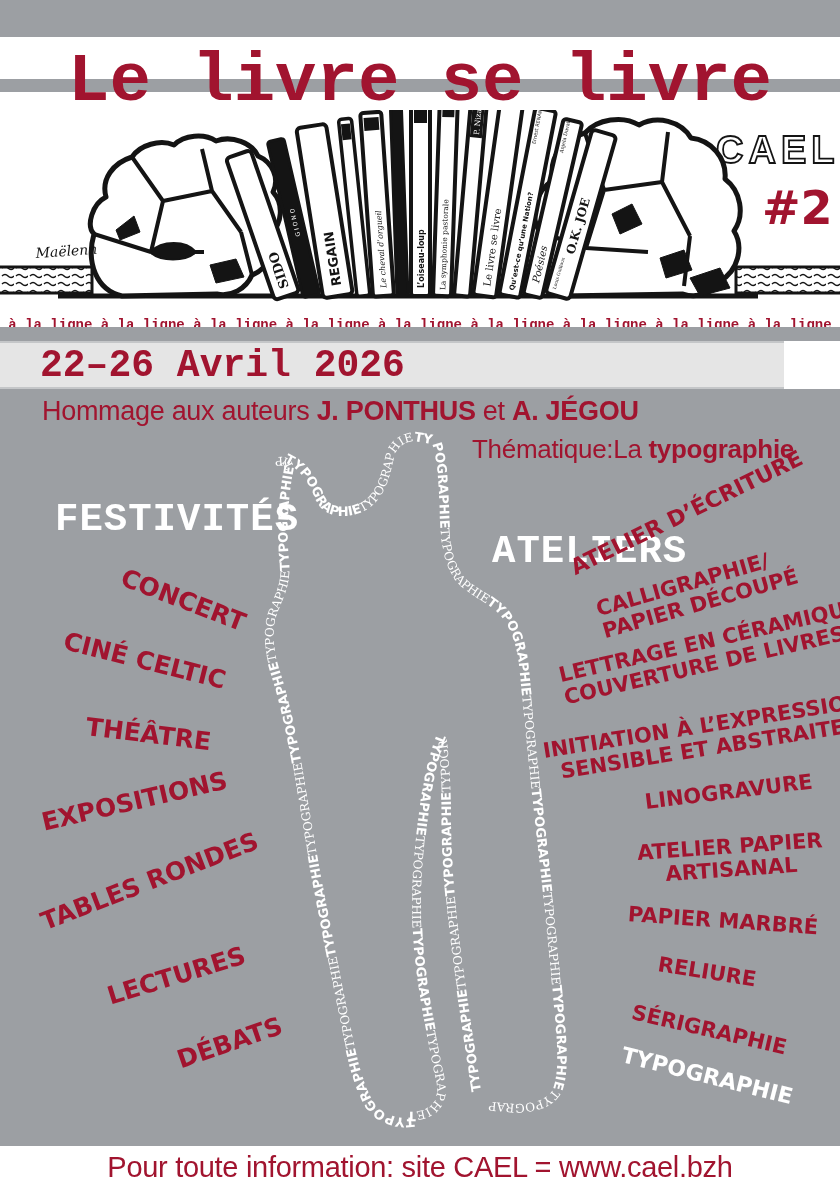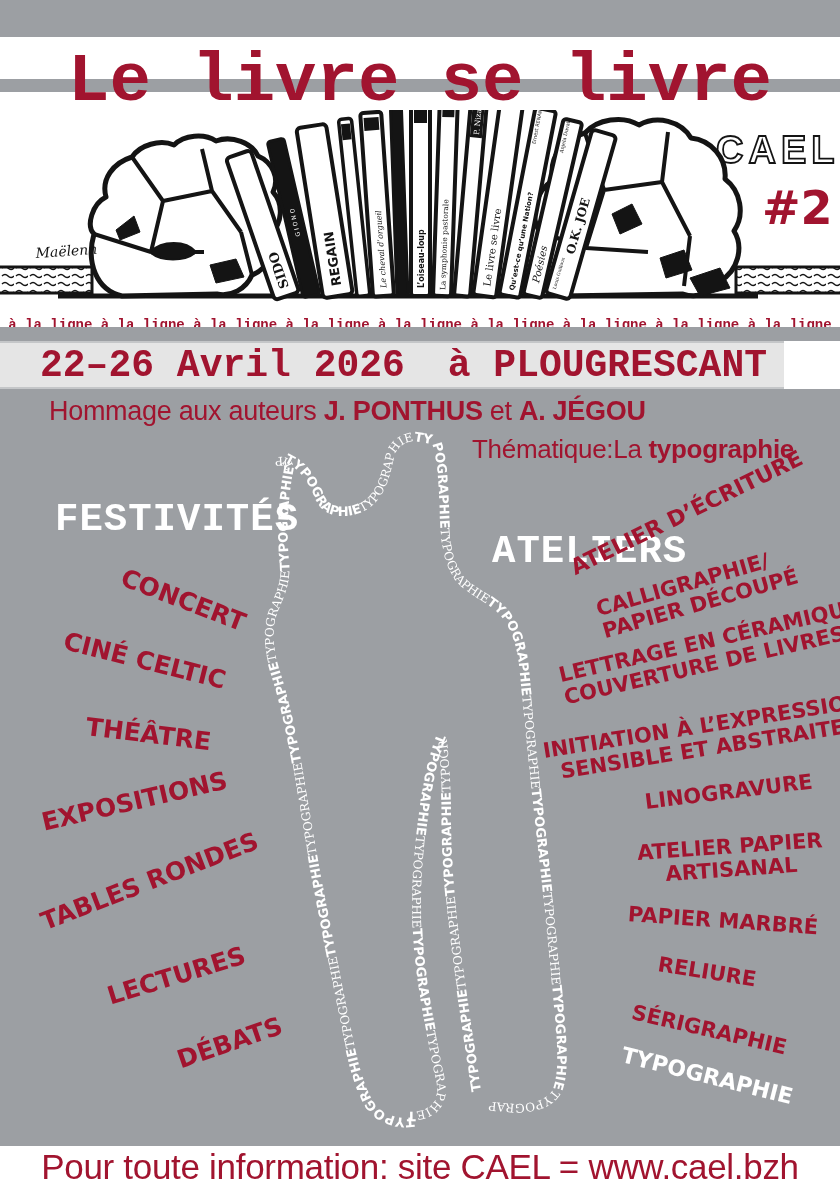--- a/index.html
+++ b/index.html
@@ -24,33 +24,33 @@
     font-size:14px;line-height:24px;white-space:nowrap;overflow:hidden;text-align:center;margin-top:12px;}
   
   .gray-gap{left:0;top:327px;width:840px;height:14px;background:var(--gray);}
   .date-band{left:0;top:341px;width:784px;height:48px;background:#e5e5e5;
     border-top:2px solid #c4c6c8;border-bottom:2px solid #c4c6c8;
     display:flex;align-items:center;justify-content:space-between;box-sizing:border-box;
     padding:0 17px 0 40px;color:var(--red);
     font-family:"Liberation Mono","DejaVu Sans Mono",monospace;font-weight:bold;font-size:38px;}
   
   .body-gray{left:0;top:389px;width:840px;height:757px;background:var(--gray);}
-  .hommage{left:49px;top:396px;font-size:27px;color:var(--red);white-space:nowrap;letter-spacing:-0.3px;}
+  .hommage{left:42px;top:396px;font-size:27px;color:var(--red);white-space:nowrap;letter-spacing:-0.3px;}
   .hommage b{font-weight:bold;}
   .theme{right:46px;top:434px;font-size:26px;color:var(--red);white-space:nowrap;text-align:right;letter-spacing:-0.3px;}
   .col-heading{color:#fff;font-family:"Liberation Mono","DejaVu Sans Mono",monospace;
     font-weight:bold;font-size:39px;letter-spacing:1px;white-space:nowrap;margin-top:20px;}
   .item{color:var(--red);font-family:"DejaVu Sans",sans-serif;font-weight:bold;
     white-space:nowrap;transform-origin:left center;}
   .item .l2{display:block;}
   .item-white{color:#fff;}
   
   .footer-band{left:0;top:1146px;width:840px;height:42px;background:#fff;
     display:flex;align-items:center;justify-content:center;}
-  .footer-text{color:var(--red);font-size:35px;letter-spacing:-0.3px;}
+  .footer-text{color:var(--red);font-size:29px;letter-spacing:-0.3px;}
   
   .fig-svg{left:0;top:0;width:840px;height:1188px;pointer-events:none;}
   .fig-text{fill:#ffffff;font-size:13px;}
   .fw0{font-weight:700;font-family:"DejaVu Sans",sans-serif;}
   .fw1{font-weight:400;font-family:"DejaVu Serif",serif;font-size:12px;}
   .spine{font-family:"DejaVu Serif",serif;fill:var(--ink);}
   .cael-logo{font-family:"Liberation Sans",sans-serif;font-weight:bold;font-size:38px;
     letter-spacing:5px;fill:none;stroke:var(--ink);stroke-width:1.8px;}
   .edition{font-family:"DejaVu Sans",sans-serif;font-weight:bold;font-size:46px;fill:var(--red);}
 </style>
@@ -178,21 +178,20 @@
 
   <text x="716" y="163" class="cael-logo">CAEL</text>
   <text x="762" y="224" class="edition">#2</text>
 </svg>
 
 <div class="abs ligne-strip">à la ligne à la ligne à la ligne à la ligne à la ligne à la ligne à la ligne à la ligne à la ligne</div>
 
 <div class="abs gray-gap"></div>
 <div class="abs date-band">
   <span>22–26 Avril 2026</span>
-  <span>à PLOUGRESCANT</span>
 </div>
 
 <div class="abs body-gray"></div>
 
 <div class="abs hommage">
   <span>Hommage aux auteurs </span><b>J. PONTHUS</b><span> et </span><b>A. JÉGOU</b>
 </div>
 
 <div class="abs theme">
   <span>Thématique:</span><span>La </span><b>typographie</b>

